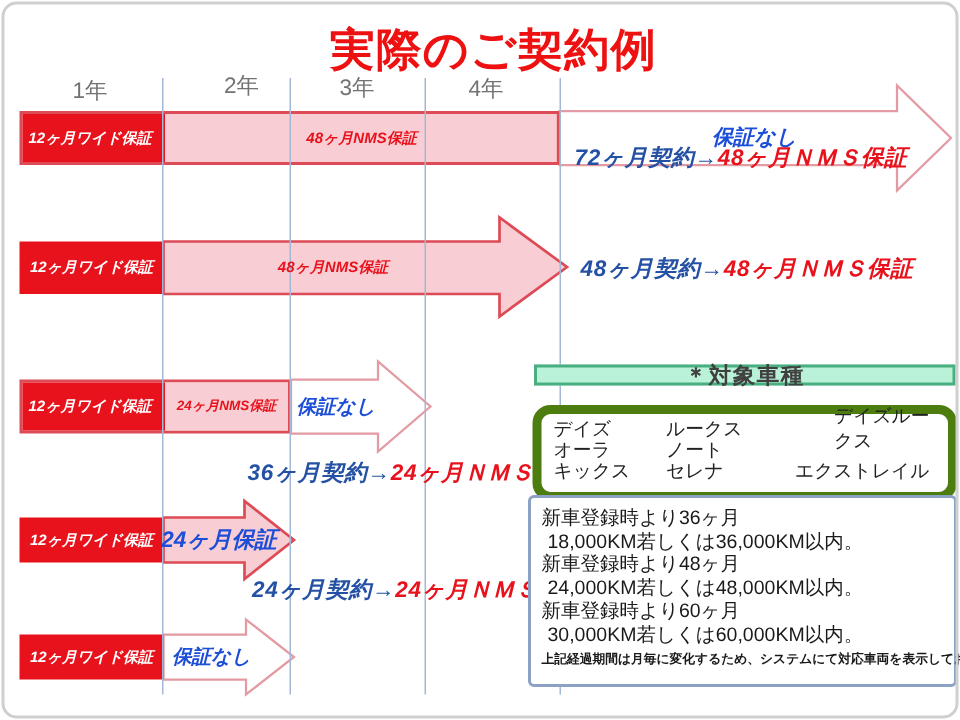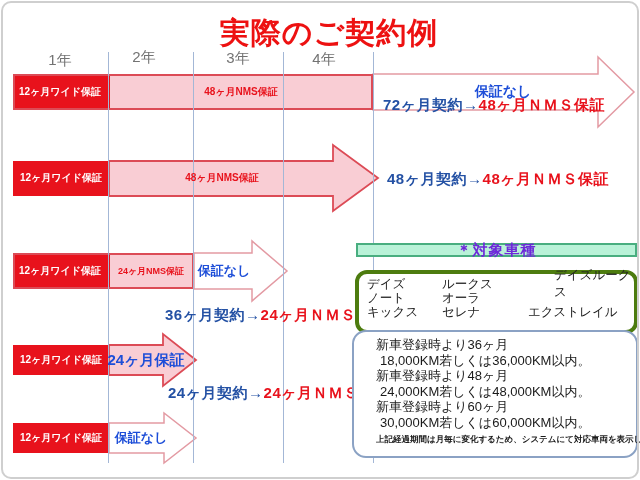--- a/index.html
+++ b/index.html
@@ -12,62 +12,62 @@
 
   .title{
     position:absolute;left:0;right:0;top:13px;text-align:center;padding-left:18px;
     font-size:30px;font-weight:bold;color:#ed1111;letter-spacing:1px;z-index:6;white-space:nowrap;
   }
 
   .gridline{position:absolute;top:52px;height:411px;width:1px;background:#a3b7d6;z-index:5;}
   .gl1{left:108px;} .gl2{left:193px;} .gl3{left:283px;} .gl4{left:373px;}
 
   .year{position:absolute;transform:translateX(-50%);font-size:15px;color:#737373;z-index:6;white-space:nowrap;}
-  .y1{left:60px;top:51px;} .y2{left:144px;top:48px;} .y3{left:238px;top:49px;} .y4{left:324px;top:50px;}
+  .y1{left:60px;top:51px;} .y2{left:161px;top:48px;} .y3{left:238px;top:49px;} .y4{left:324px;top:50px;}
 
   svg.arrows{position:absolute;left:0;top:0;z-index:2;}
 
   .barbox{position:absolute;border:2px solid #dc4b56;display:flex;z-index:3;box-sizing:border-box;}
   .bar1{left:13px;top:74px;width:360px;height:36px;}
   .bar3{left:13px;top:253px;width:181px;height:36px;}
   .redseg{background:#e8121c;height:100%;}
   .pinkseg{background:#f9cdd4;height:100%;flex:1;}
 
   .redblock{position:absolute;background:#e8121c;z-index:3;}
   .rb2{left:13px;top:161px;width:96px;height:35px;}
   .rb4{left:13px;top:345px;width:96px;height:30px;}
   .rb5{left:13px;top:423px;width:96px;height:30px;}
 
-  .txt{position:absolute;z-index:6;white-space:nowrap;font-weight:bold;}
+  .txt{position:absolute;z-index:6;white-space:nowrap;font-weight:bold;font-style:italic;}
   .c{transform:translate(-50%,-50%);}
   .basetxt{color:#fff;font-size:10px;letter-spacing:0;}
   .midtxt{color:#e8121c;font-size:10px;}
   .tailtxt{color:#1d4ed8;font-size:14px;}
   .note{font-size:15px;letter-spacing:0.5px;}
   .note .nb{color:#2451a4;}
   .note .nr{color:#e8121c;}
 
   .greenbox{
     position:absolute;left:356px;top:243px;width:281px;height:14px;z-index:8;
     background:#b9f2d8;border:2px solid #49ae80;box-sizing:border-box;
     display:flex;align-items:center;justify-content:center;
-    font-size:15px;font-weight:bold;color:#6d28d9;letter-spacing:1px;
+    font-size:15px;font-weight:bold;color:#404040;letter-spacing:1px;
   }
   .modelsbox{
     position:absolute;left:355px;top:270px;width:283px;height:64px;z-index:8;
-    background:#fff;border:4px solid #4d7c0f;border-radius:12px;box-sizing:border-box;
+    background:#fff;border:6px solid #4d7c0f;border-radius:12px;box-sizing:border-box;
     padding:3px 0 0 8px;
     display:grid;grid-template-columns:75px 112px auto;grid-auto-rows:14px;
     font-size:12.5px;color:#222;align-items:center;
   }
   .modelsbox .m-x{margin-left:-26px;}
   .condbox{
     position:absolute;left:352px;top:330px;width:286px;height:128px;z-index:8;
-    background:#fff;border:2px solid #8ba2c4;border-radius:14px;box-sizing:border-box;
-    padding:5px 0 0 22px;color:#1a1a1a;
+    background:#fff;border:2px solid #8ba2c4;border-radius:4px;box-sizing:border-box;
+    padding:5px 0 0 7px;color:#1a1a1a;
   }
   .condbox .line{font-size:13px;line-height:15.5px;white-space:nowrap;}
   .condbox .indent{padding-left:4px;}
   .condbox .foot{font-size:8.5px;font-weight:bold;margin-top:4px;white-space:nowrap;letter-spacing:0;}
 </style>
 </head>
 <body>
 
 <div id="stage">
   <div id="frame"></div>
@@ -133,22 +133,22 @@
   <div class="txt note" style="left:168px;top:384px">
     <span class="nb">24ヶ月契約→</span><span class="nr">24ヶ月ＮＭＳ保証</span>
   </div>
 
   <div class="greenbox">＊対象車種</div>
 
   <div class="modelsbox">
     <span>デイズ</span>
     <span>ルークス</span>
     <span>デイズルークス</span>
+    <span>オーラ</span>
     <span>ノート</span>
-    <span>オーラ</span>
     <span></span>
     <span>キックス</span>
     <span>セレナ</span>
     <span class="m-x">エクストレイル</span>
   </div>
 
   <div class="condbox">
     <div class="line">新車登録時より36ヶ月</div>
     <div class="line indent">18,000KM若しくは36,000KM以内。</div>
     <div class="line">新車登録時より48ヶ月</div>

